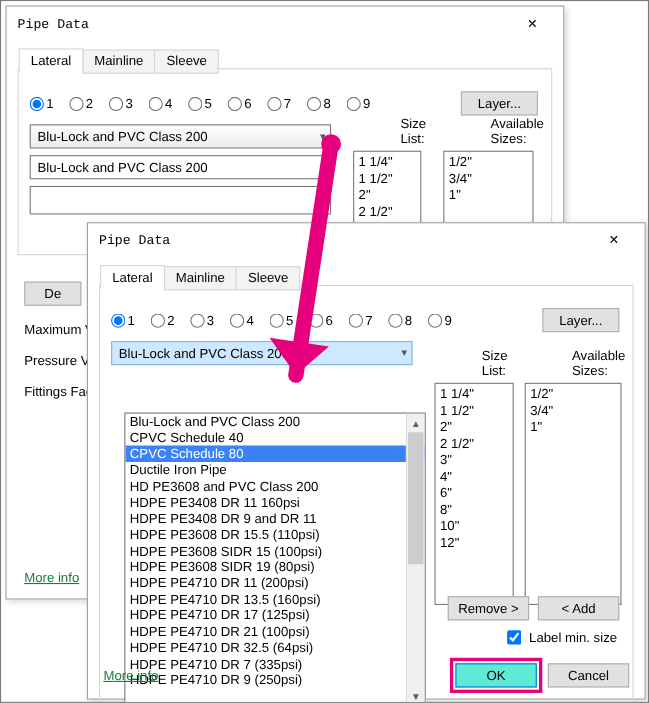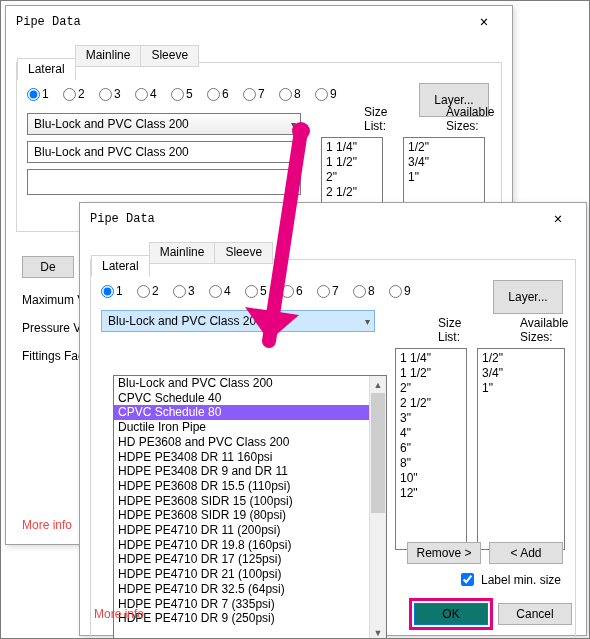--- a/index.html
+++ b/index.html
@@ -44,38 +44,38 @@
   .tabs {
     position: absolute; top: -20px; left: 0;
     display: flex;
   }
   .tab {
     padding: 3px 10px;
     border: 1px solid #d5d5d5;
     border-bottom: 1px solid #fff;
     background: #fff;
     margin-right: -1px;
-    position: relative; top: 15px;
+    position: relative; top: 1px;
   }
   .tab.inactive {
     border-bottom: 1px solid #d5d5d5;
     background: #f3f3f3;
     top: 2px; padding-top:2px; padding-bottom:2px;
   }
 
   .radios {
     display: flex; align-items: center;
     margin: 14px 0 12px 0; gap: 2px;
   }
   .radios label { display:flex; align-items:center; gap:2px; width:34px; }
   .radios input { margin:0; width:13px; height:13px; }
 
   .layerbtn {
     position: absolute; right: 12px; top: 20px;
-    min-width: 70px; height: 34px;
+    min-width: 70px; height: 22px;
     border: 1px solid #adadad; background:#e1e1e1;
     display:flex; align-items:center; justify-content:center;
   }
 
   .combo {
     width: 274px; height: 22px;
     border: 1px solid #7a7a7a;
     background: linear-gradient(#fdfdfd,#ececec);
     display:flex; align-items:center; justify-content:space-between;
     padding: 0 4px 0 6px;
@@ -109,21 +109,21 @@
   .dropdown {
     position:absolute;
     left: 22px; top: 115px;
     width: 274px; height: 267px;
     border: 1px solid #767676;
     background:#fff;
     overflow:hidden;
     font-size:12px;
   }
   .dropdown .ddrow { padding:0 4px; line-height:14.7px; white-space:nowrap; overflow:hidden; text-overflow:clip; }
-  .dropdown .sel { background:#8b5cf6; color:#fff; }
+  .dropdown .sel { background:#3b82f6; color:#fff; }
   .dropdown .scroll {
     position:absolute; right:0; top:0; bottom:0; width:17px;
     background:#f0f0f0; border-left:1px solid #dcdcdc;
   }
   .dropdown .scroll .arr {
     height:17px; display:flex; align-items:center; justify-content:center;
     color:#606060; font-size:9px;
   }
   .dropdown .scroll .thumb {
     position:absolute; top:17px; left:1px; right:1px; height:120px;
@@ -136,40 +136,40 @@
   }
   .plainbtn {
     border:1px solid #adadad; background:#e1e1e1;
     height:22px; min-width:52px;
     display:flex; align-items:center; justify-content:center;
     padding:0 8px;
   }
 
   .backlabels { position:absolute; left:16px; top:280px; line-height:28px; }
 
-  .moreinfo { color:#ef4444; }
+  .moreinfo { color:#15803d; text-decoration:underline; }
   .back .moreinfo-wrap { position:absolute; left:16px; bottom:12px; }
 
   .front .sizearea { top: 56px; right:12px; }
   .front .sizecol1 .listbox { height: 202px; width:72px; }
   .front .sizecol2 .listbox { height: 202px; width:88px; }
   .back .sizecol1 .listbox { height: 80px; width:62px; }
   .back .sizecol2 .listbox { height: 80px; width:82px; }
   .front .midbtns {
     position:absolute; right:12px; top:282px;
     display:flex; gap:8px;
   }
   .front .midbtns .plainbtn { min-width:74px; }
   .labelmin {
     position:absolute; right:14px; top:310px;
     display:flex; align-items:center; gap:4px;
   }
 
   .okhi { outline: 3px solid #e6007e; outline-offset: 2px; }
-  .ok-inner { border:1px solid #0078d7; background:#0f766e; height:22px; min-width:74px;
+  .ok-inner { border:1px solid #0078d7; background:#5eead4; height:22px; min-width:74px;
     display:flex;align-items:center;justify-content:center;}
 
   .front .footer {
     position:absolute; left:0; right:0; bottom:0; height:42px;
     display:flex; align-items:center; justify-content:space-between;
     padding: 0 14px;
   }
 
   
   .arrowlayer { position:absolute; inset:0; pointer-events:none; }
@@ -377,21 +377,21 @@
         <div class="ddrow">CPVC Schedule 40</div>
         <div class="ddrow sel">CPVC Schedule 80</div>
         <div class="ddrow">Ductile Iron Pipe</div>
         <div class="ddrow">HD PE3608 and PVC Class 200</div>
         <div class="ddrow">HDPE PE3408 DR 11 160psi</div>
         <div class="ddrow">HDPE PE3408 DR 9 and DR 11</div>
         <div class="ddrow">HDPE PE3608 DR 15.5 (110psi)</div>
         <div class="ddrow">HDPE PE3608 SIDR 15 (100psi)</div>
         <div class="ddrow">HDPE PE3608 SIDR 19 (80psi)</div>
         <div class="ddrow">HDPE PE4710 DR 11 (200psi)</div>
-        <div class="ddrow">HDPE PE4710 DR 19.8 (160psi)</div>
+        <div class="ddrow">HDPE PE4710 DR 13.5 (160psi)</div>
         <div class="ddrow">HDPE PE4710 DR 17 (125psi)</div>
         <div class="ddrow">HDPE PE4710 DR 21 (100psi)</div>
         <div class="ddrow">HDPE PE4710 DR 32.5 (64psi)</div>
         <div class="ddrow">HDPE PE4710 DR 7 (335psi)</div>
         <div class="ddrow">HDPE PE4710 DR 9 (250psi)</div>
         <div class="scroll">
         <div class="arr">▲</div>
         <div class="thumb"></div>
         <div class="arr" style="position:absolute;bottom:0;left:0;right:0">▼</div>
       </div>

